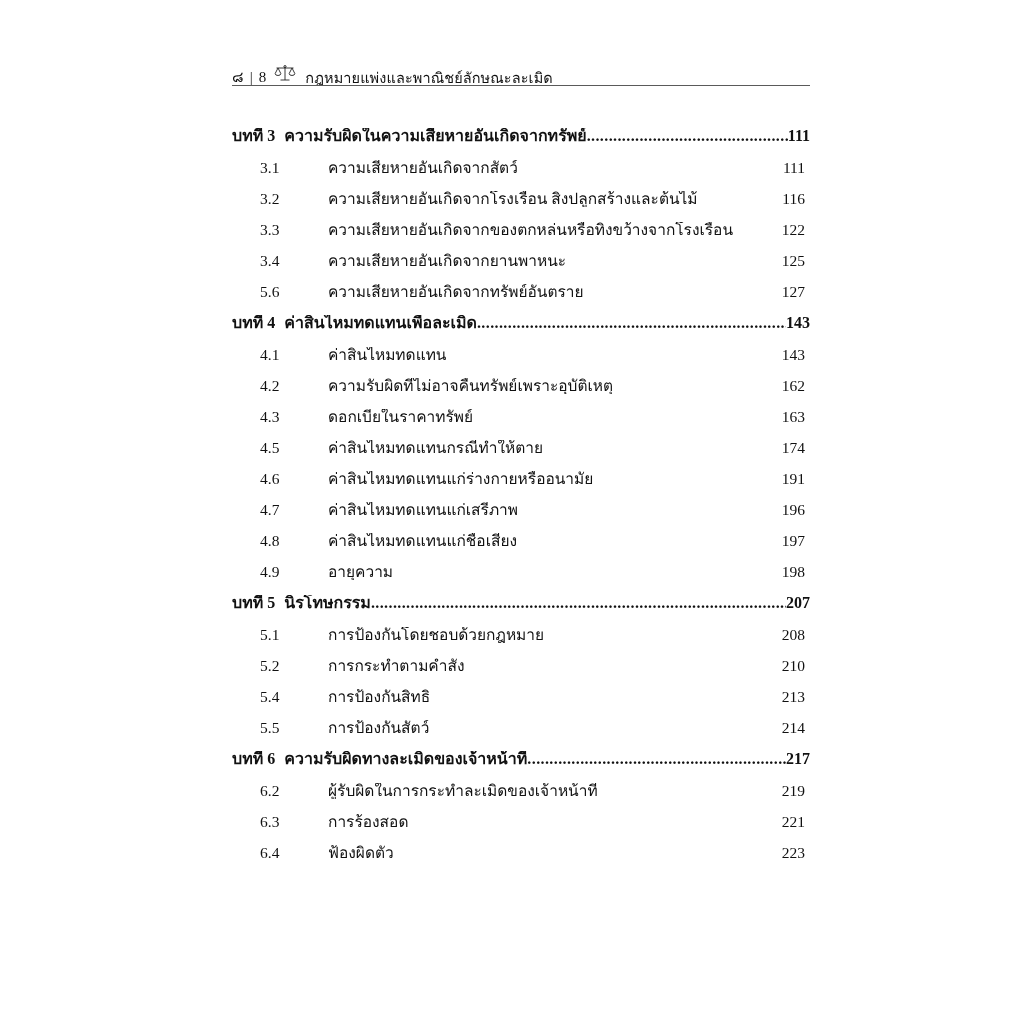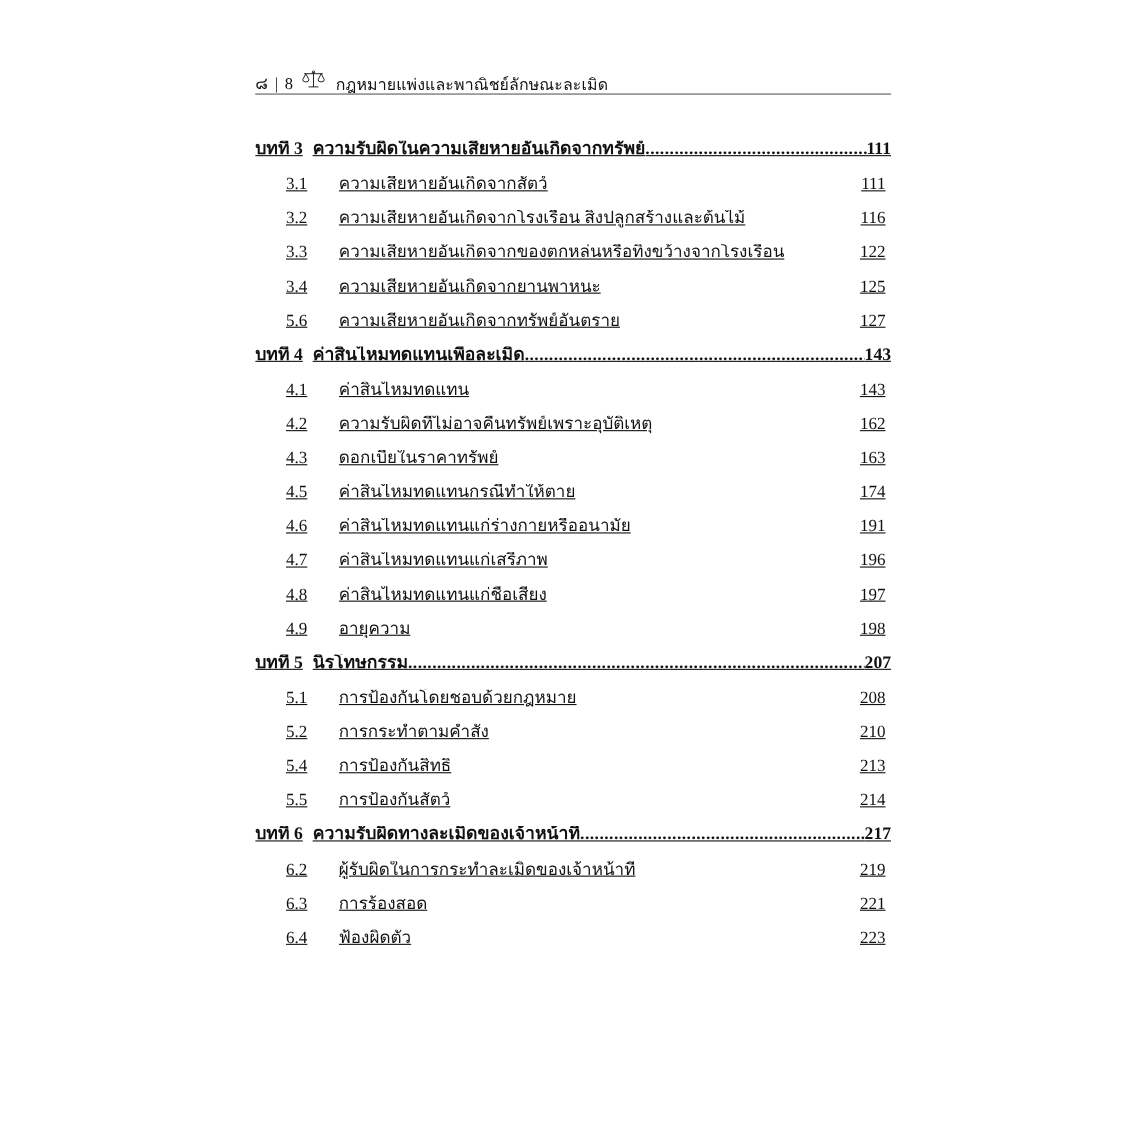--- a/index.html
+++ b/index.html
@@ -67,21 +67,20 @@
     height: 1px;
     background: #5a5a5a;
   }
 
   
   .toc {
     position: absolute;
     left: 232px;
     top: 128px;
     width: 578px;
-    text-decoration: underline;
   }
 
   .chapter-row {
     display: flex;
     align-items: baseline;
     font-weight: bold;
     font-size: 16px;
     line-height: 1;
     height: 32px;
     white-space: nowrap;
@@ -127,20 +126,21 @@
   .entry-num {
     flex: 0 0 auto;
     width: 48px;
     margin-left: 28px;
     text-align: left;
   }
   .entry-title {
     flex: 1 1 auto;
     overflow: hidden;
     text-overflow: clip;
+    margin-left: 20px;
   }
   .entry-page {
     flex: 0 0 auto;
     width: 44px;
     text-align: right;
     padding-right: 5px;
   }
 </style>
 </head>
 <body>

